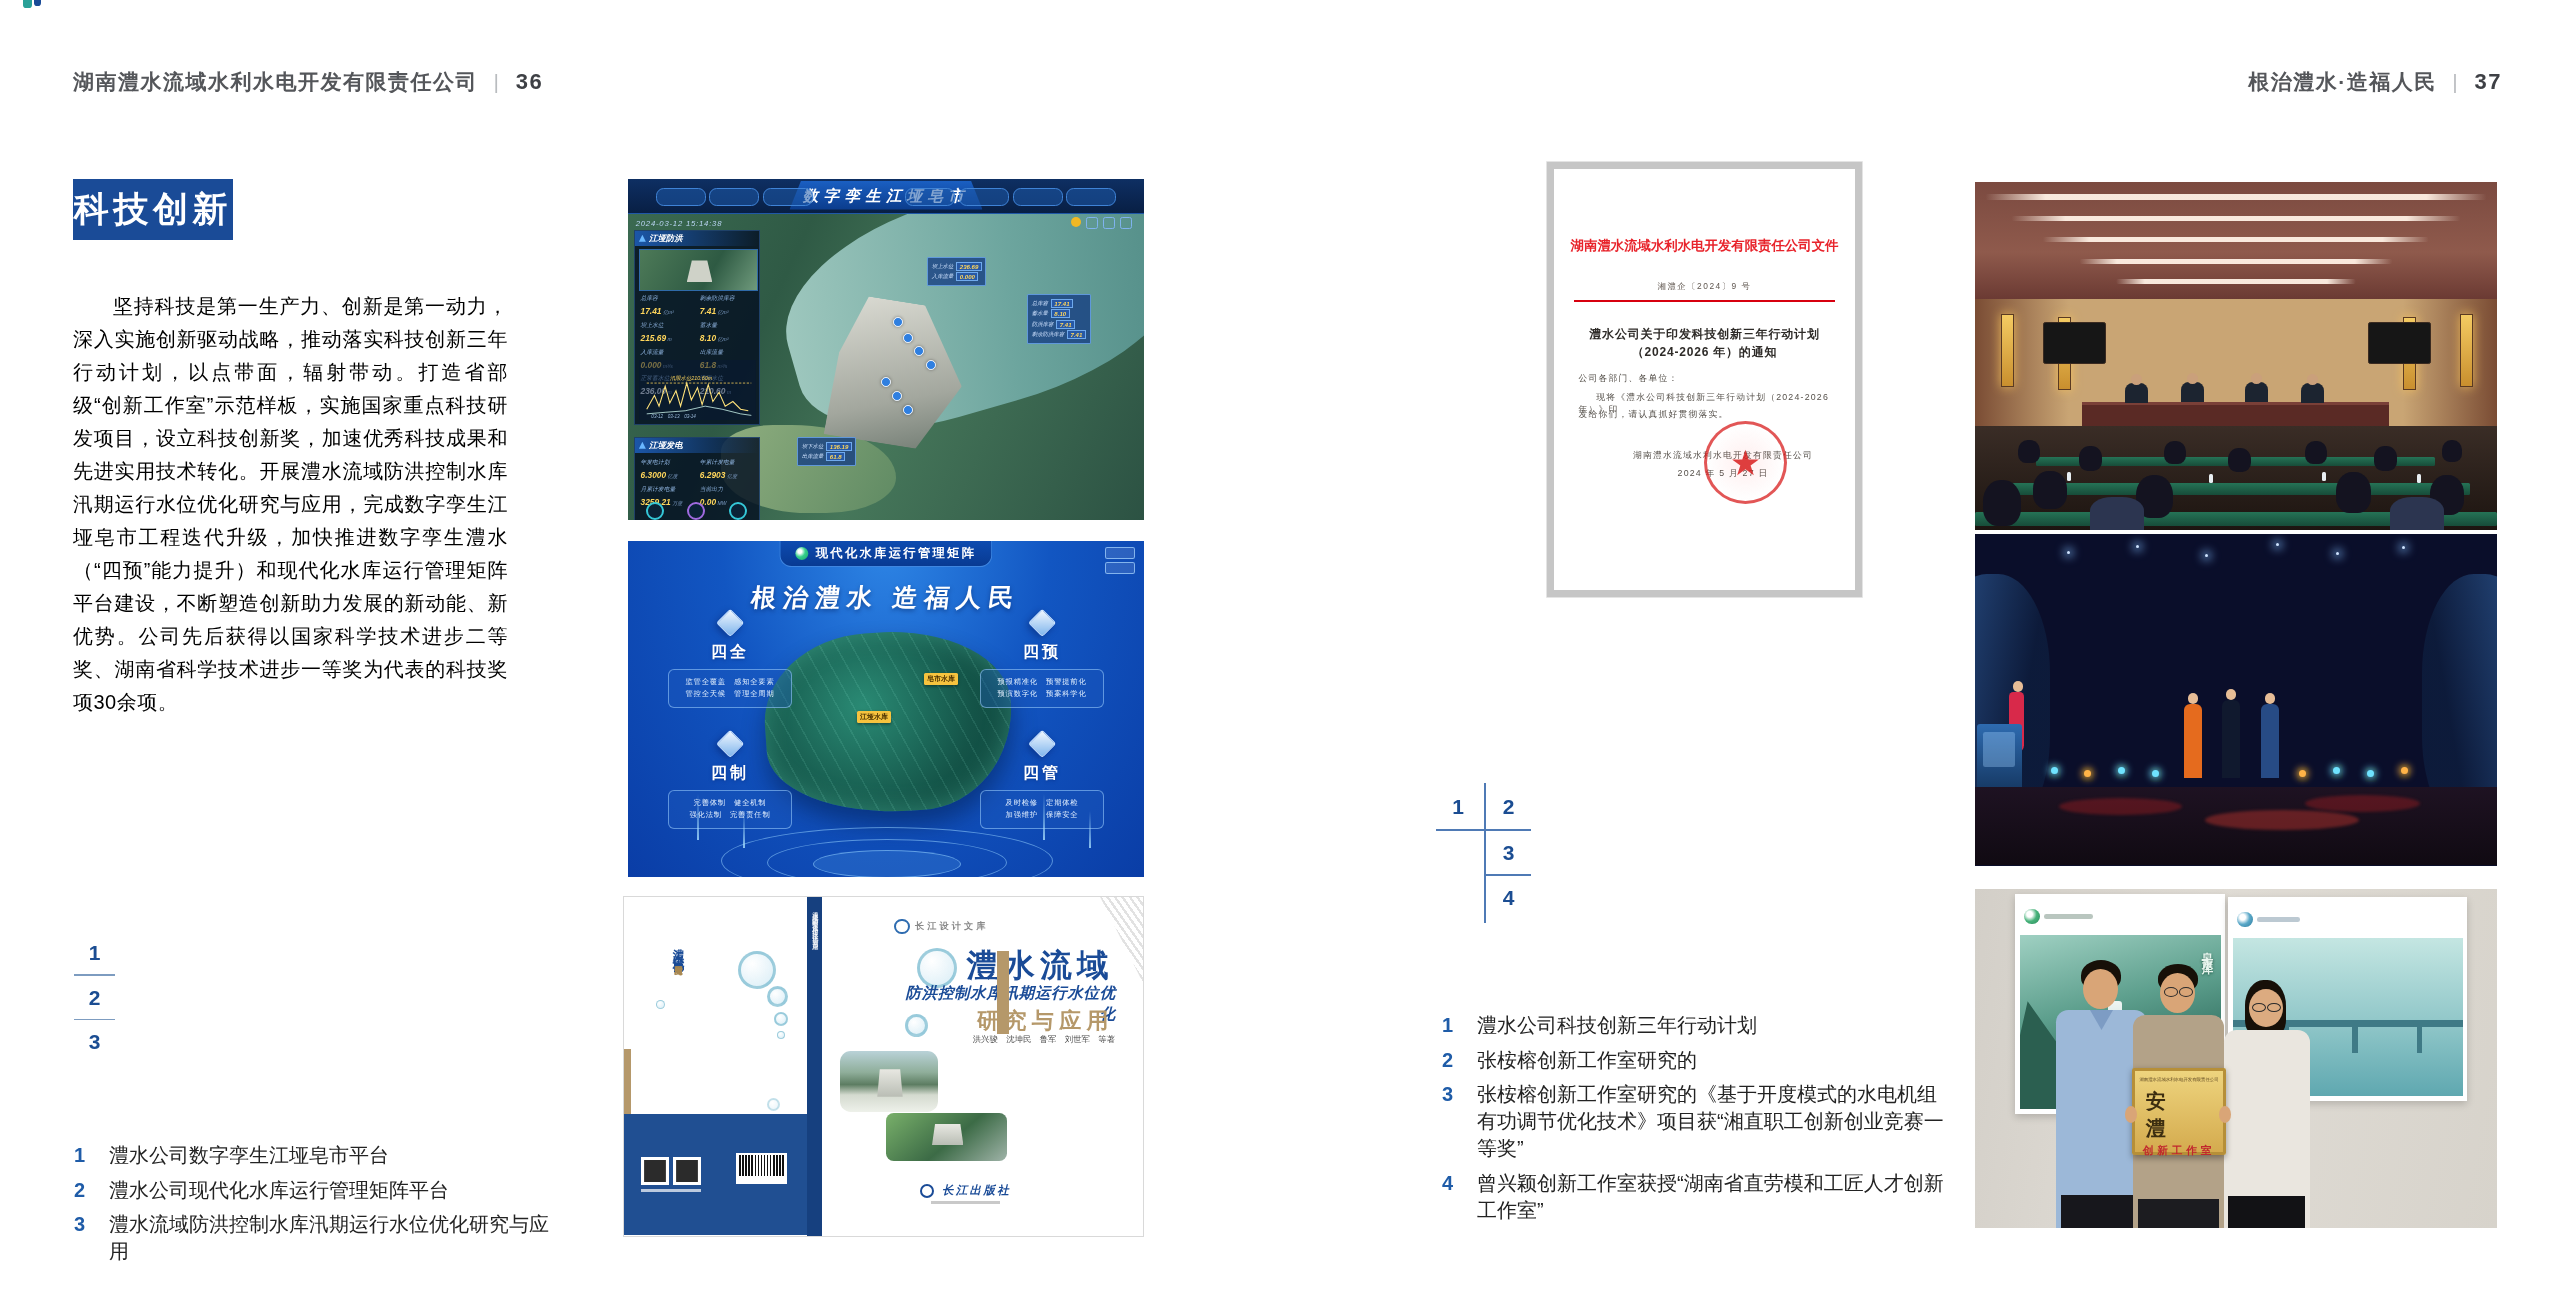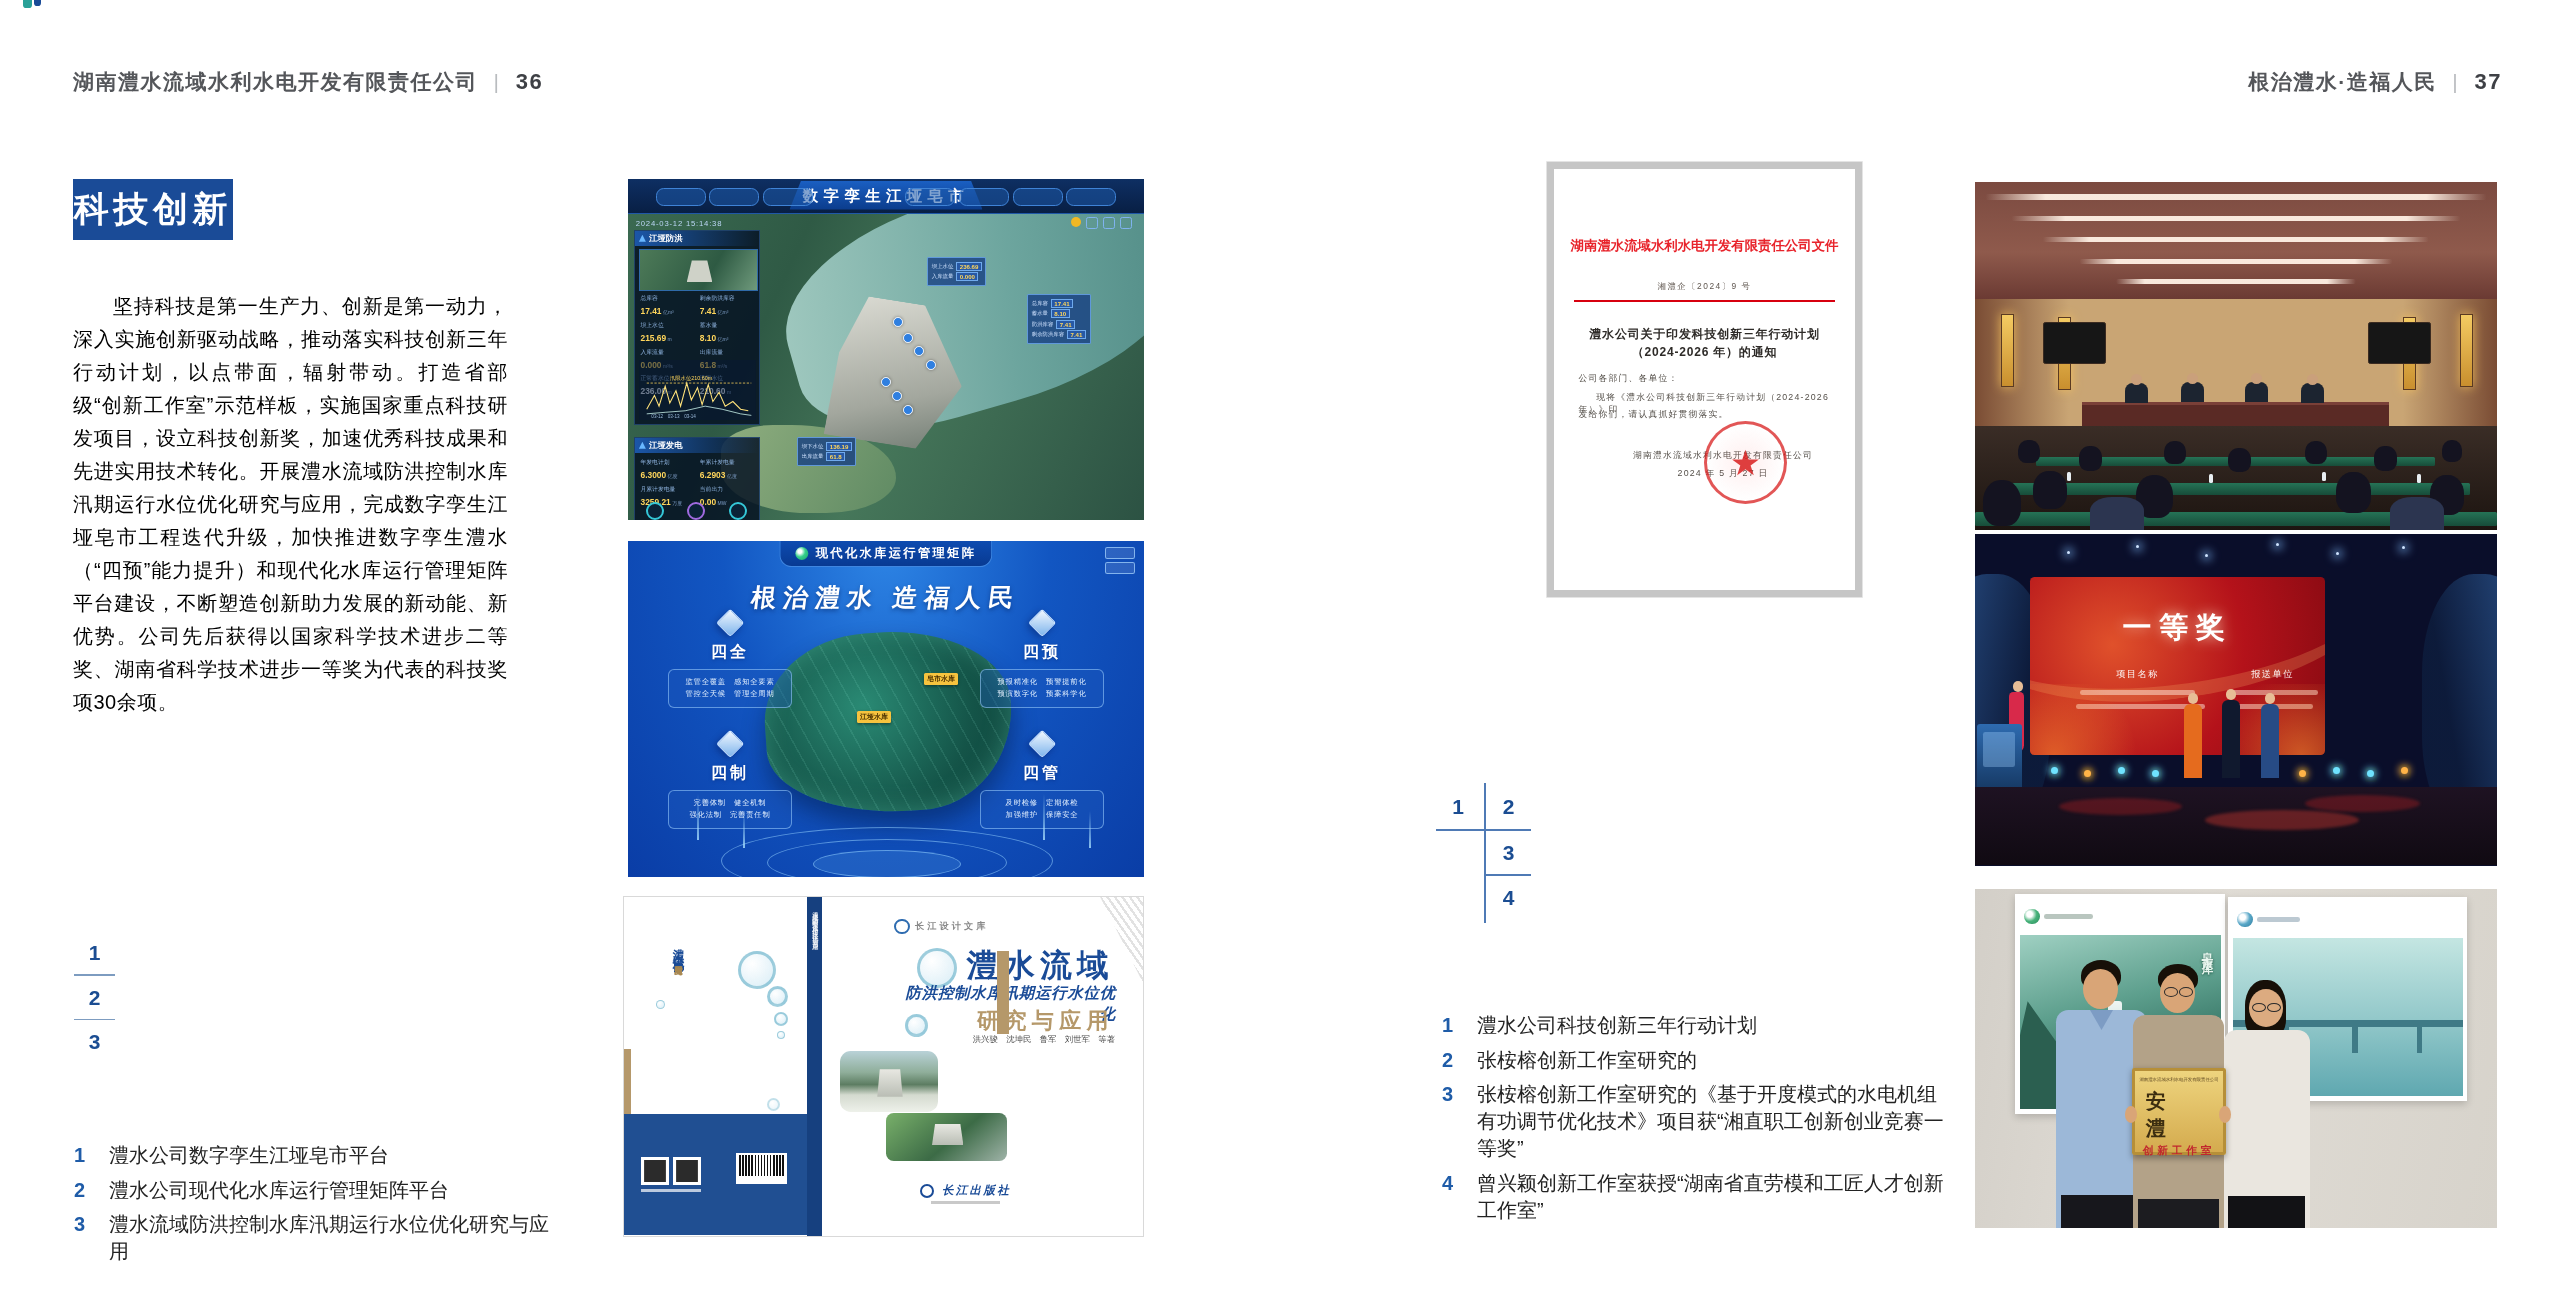--- a/index.html
+++ b/index.html
@@ -220,21 +220,21 @@
     <div class="cap-row">
       <span class="cap-num">2</span>
       <span>澧水公司现代化水库运行管理矩阵平台</span>
     </div>
     <div class="cap-row">
       <span class="cap-num">3</span>
       <span>澧水流域防洪控制水库汛期运行水位优化研究与应用</span>
     </div>
   </div>
 
-  <div class="fig dash" style="left:628px;top:179px;width:516px;height:341px;">
+  <div class="fig dash" style="left:628px;top:179px;width:516px;height:341px;font-style:italic;">
     <div class="f dash-water"></div>
     <div class="f dash-pond"></div>
     <div class="f dash-dam"></div>
     <div class="f dash-top"></div>
     <div class="f dash-title">数字孪生江垭皂市</div>
     <div class="f dash-tab" style="left:28px;"></div>
     <div class="f dash-tab" style="left:81px;"></div>
     <div class="f dash-tab" style="left:135px;"></div>
     <div class="f dash-tab" style="right:189px;"></div>
     <div class="f dash-tab" style="right:135px;"></div>
@@ -503,36 +503,20 @@
 
   <div class="fig award" style="left:1975px;top:534px;width:522px;height:332px;">
     <div class="spark" style="left:92px;top:17px;"></div>
     <div class="spark" style="left:161px;top:10.7px;"></div>
     <div class="spark" style="left:230px;top:20px;"></div>
     <div class="spark" style="left:301px;top:9.2px;"></div>
     <div class="spark" style="left:361px;top:18.4px;"></div>
     <div class="spark" style="left:427px;top:12.3px;"></div>
     <div class="aw-side" style="left:-40px;top:40px;"></div>
     <div class="aw-side" style="right:-40px;top:40px;transform:scaleX(-1);"></div>
-    <div class="f aw-screen">
-      <div class="aw-swirl"></div>
-      <div class="aw-title">一等奖</div>
-      <div class="aw-col" style="left:46px;">
-        <span>项目名称</span>
-        <div class="aw-bar" style="width:115px;"></div>
-        <div class="aw-bar" style="width:129px;"></div>
-      </div>
-      <div class="aw-col" style="left:181px;">
-        <span>报送单位</span>
-        <div class="aw-bar" style="width:91px;"></div>
-        <div class="aw-bar" style="width:80px;"></div>
-      </div>
-      <div class="f" style="left:0;bottom:0;width:40%;height:40%;background:radial-gradient(circle at 20% 100%,rgba(255,150,50,.55),rgba(255,150,50,0) 70%);"></div>
-      <div class="f" style="right:0;bottom:0;width:40%;height:40%;background:radial-gradient(circle at 80% 100%,rgba(255,150,50,.55),rgba(255,150,50,0) 70%);"></div>
-    </div>
     <div class="aw-fig" style="left:209px;top:170px;height:74px;background:#e56b1e;"></div>
     <div class="aw-fig" style="left:247px;top:166px;height:78px;background:#10192e;"></div>
     <div class="aw-fig" style="left:286px;top:170px;height:74px;background:#274b85;"></div>
     <div class="aw-fig" style="left:34px;top:158px;height:61px;width:15.4px;background:#d8294a;border-radius:6.1px 6.1px 10.7px 10.7px;"></div>
     <div class="f" style="left:1.5px;top:190px;width:45px;height:71px;background:linear-gradient(#2e6bb0,#14355e);border-radius:3.1px;">
       <div class="f" style="left:6.1px;top:7.7px;width:32px;height:35px;background:rgba(160,210,255,.35);border-radius:2.3px;"></div>
     </div>
     <div class="aw-light" style="left:74px;top:230px;">
         <i style="background:#6fe3ff;box-shadow:0 0 7.7px 2.3px rgba(110,225,255,.8);"></i>
       </div>

